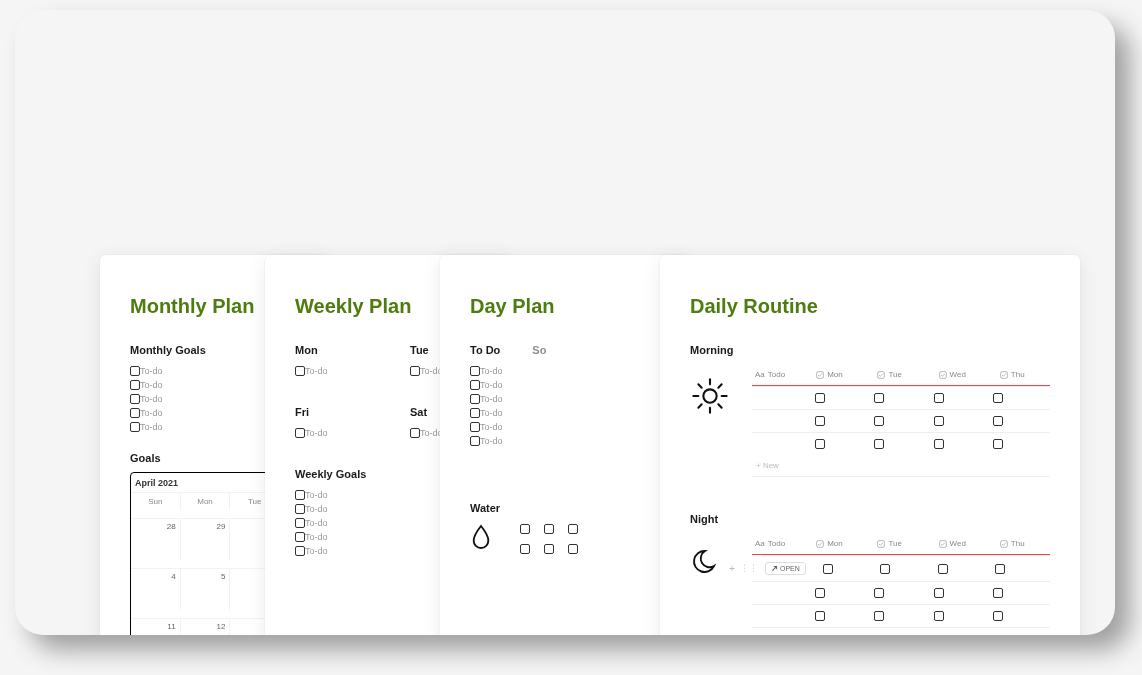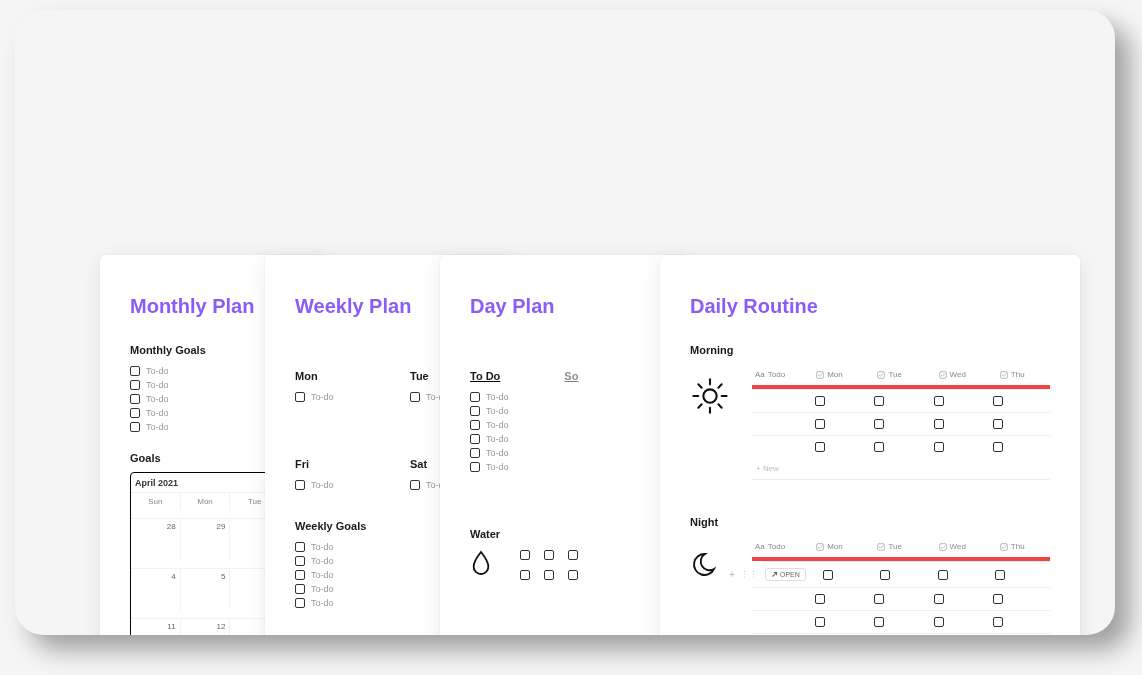--- a/index.html
+++ b/index.html
@@ -66,36 +66,34 @@
   .card-daily {
     width: 420px;
     height: 400px;
     z-index: 4;
     overflow: hidden;
   }
 
   .card-title {
     font-size: 20px;
     font-weight: 700;
-    color: #8b5cf6;
+    color: #4d7c0f;
     margin-bottom: 26px;
   }
 
   .section-label {
     font-size: 11px;
     font-weight: 700;
     color: #1a1a1a;
     margin-bottom: 8px;
-    margin-top: 26px;
   }
 
   .todo-row {
     display: flex;
     align-items: center;
-    gap: 6px;
     padding: 2px 0;
   }
   .todo-box {
     width: 10px;
     height: 10px;
     border: 1.5px solid #333;
     border-radius: 2px;
     flex-shrink: 0;
   }
   .todo-text {
@@ -191,21 +189,21 @@
     font-size: 8px;
     color: #888;
     border-bottom: 1px solid #eee;
   }
   .rt-head, .rt-row {
     display: flex;
     align-items: center;
     border-top: 1px solid #eee;
     padding: 4px 0;
   }
-  .rt-head { border-top: none; border-bottom: 4px solid #ef4444; gap: 8px; }
+  .rt-head { border-top: none; border-bottom: 1px solid #ef4444; gap: 8px; }
   .rt-cell {
     flex: 1;
     display: flex;
     align-items: center;
     gap: 3px;
     padding: 2px 3px;
   }
   .rt-cell .mini-check {
     width: 8px;
     height: 8px;
@@ -360,21 +358,21 @@
         <div class="todo-row">
             <span class="todo-box"></span>
             <span class="todo-text">To-do</span>
           </div>
       </div>
     </div>
 
     <div class="card card-dayplan">
       <div class="card-title">Day Plan</div>
 
-      <div style="display:flex; gap:64px;text-decoration:underline;">
+      <div style="display:flex; gap:32px;">
         <div class="section-label">To Do</div>
         <div class="section-label" style="opacity:0.5">So</div>
       </div>
       <div>
         <div class="todo-row">
             <span class="todo-box"></span>
             <span class="todo-text">To-do</span>
           </div>
         <div class="todo-row">
             <span class="todo-box"></span>

